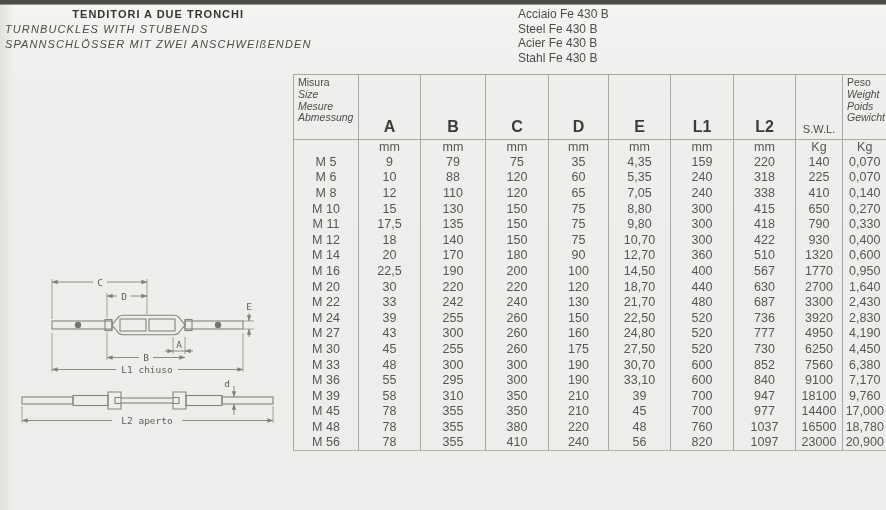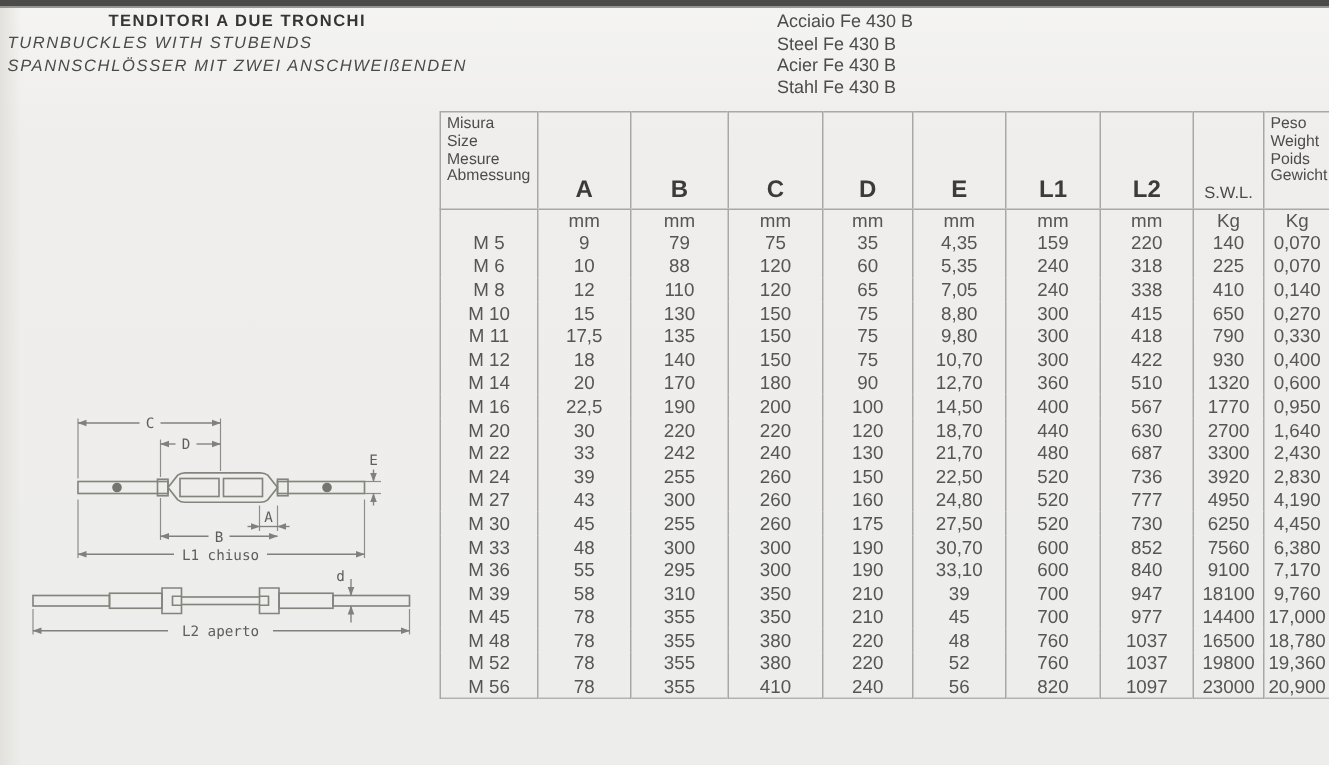--- a/index.html
+++ b/index.html
@@ -24,21 +24,21 @@
 
   
   .spec-table-wrap{position:absolute;left:293px;top:74px;}
   table.spec{border-collapse:collapse;table-layout:fixed;width:593px;
     border-top:1px solid #a9a8a4;border-bottom:1px solid #b4b3af;}
   table.spec td{border-left:1px solid #a9a8a4;padding:0;margin:0;overflow:hidden;
     white-space:nowrap;text-align:center;color:#565654;}
   tr.hdr td{height:60px;border-bottom:1px solid #a9a8a4;}
   tr.hdr td.lbl-block{vertical-align:top;text-align:left;padding:2px 0 0 4px;
     font-size:10.5px;line-height:11.8px;color:#4c4c4a;}
-  tr.hdr td.lbl-block .it{display:block;}
+  tr.hdr td.lbl-block .it{font-style:italic;display:block;}
   tr.hdr td.lbl-block .rm{display:block;}
   tr.hdr td.letter{vertical-align:bottom;padding-bottom:3px;font-weight:bold;
     font-size:16px;color:#3b3b39;}
   tr.hdr td.swl{vertical-align:bottom;padding-bottom:4px;font-size:11px;color:#4a4a48;}
   tr.units td{height:14px;font-size:12.5px;line-height:13px;color:#565654;}
   tbody.data tr{height:15.6px;margin-top:24px;}
   tbody.data td{font-size:12.5px;line-height:14px;}
 
   
   .drawing{position:absolute;left:8px;top:252px;}
@@ -407,32 +407,20 @@
           <td>355</td>
           <td>380</td>
           <td>220</td>
           <td>48</td>
           <td>760</td>
           <td>1037</td>
           <td>16500</td>
           <td>18,780</td>
         </tr>
         <tr>
-          <td>M 52</td>
-          <td>78</td>
-          <td>355</td>
-          <td>380</td>
-          <td>220</td>
-          <td>52</td>
-          <td>760</td>
-          <td>1037</td>
-          <td>19800</td>
-          <td>19,360</td>
-        </tr>
-        <tr>
           <td>M 56</td>
           <td>78</td>
           <td>355</td>
           <td>410</td>
           <td>240</td>
           <td>56</td>
           <td>820</td>
           <td>1097</td>
           <td>23000</td>
           <td>20,900</td>

